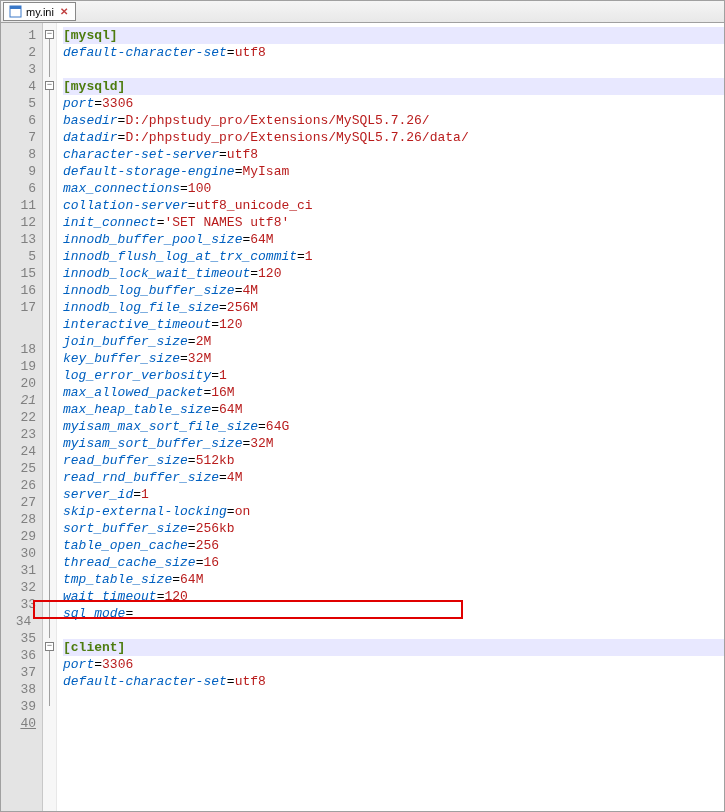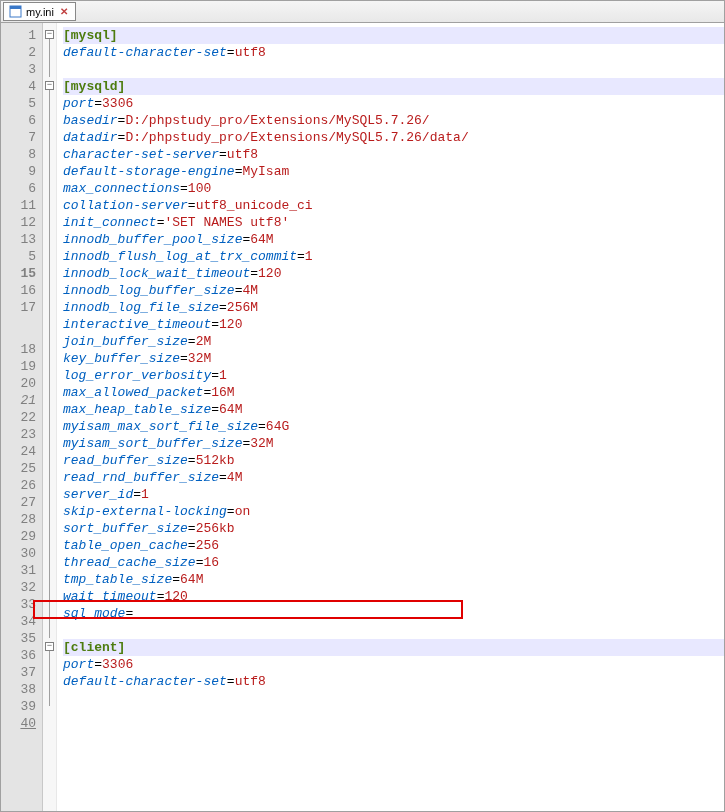--- a/index.html
+++ b/index.html
@@ -138,40 +138,40 @@
         <div style="height: 17px;">5</div>
         <div style="height: 17px;">6</div>
         <div style="height: 17px;">7</div>
         <div style="height: 17px;">8</div>
         <div style="height: 17px;">9</div>
         <div style="height: 17px;">6</div>
         <div style="height: 17px;">11</div>
         <div style="height: 17px;">12</div>
         <div style="height: 17px;">13</div>
         <div style="height: 17px;">5</div>
-        <div style="height: 17px; font-weight: bold;">15</div>
+        <div style="height: 17px;">15</div>
         <div style="height: 17px;">16</div>
         <div style="height: 17px;">17</div>
         <div style="height: 17px; margin-top: 25px;">18</div>
         <div style="height: 17px;">19</div>
         <div style="height: 17px;">20</div>
         <div style="height: 17px; font-style: italic;">21</div>
         <div style="height: 17px;">22</div>
         <div style="height: 17px;">23</div>
         <div style="height: 17px;">24</div>
         <div style="height: 17px;">25</div>
         <div style="height: 17px;">26</div>
         <div style="height: 17px;">27</div>
         <div style="height: 17px;">28</div>
         <div style="height: 17px;">29</div>
         <div style="height: 17px;">30</div>
         <div style="height: 17px;">31</div>
         <div style="height: 17px;">32</div>
         <div style="height: 17px;">33</div>
-        <div style="height: 17px;">34</div>
+        <div style="height: 17px; text-align: center;">34</div>
         <div style="height: 17px;">35</div>
         <div style="height: 17px;">36</div>
         <div style="height: 17px;">37</div>
         <div style="height: 17px;">38</div>
         <div style="height: 17px;">39</div>
         <div style="height: 17px; text-decoration: underline;">40</div>
       </div>
     <div class="fold-col" id="foldcol">
         <div class="fold-box" style="top: 7px;">−</div>
         <div class="fold-line" style="top: 16px; height: 38px;"></div>

